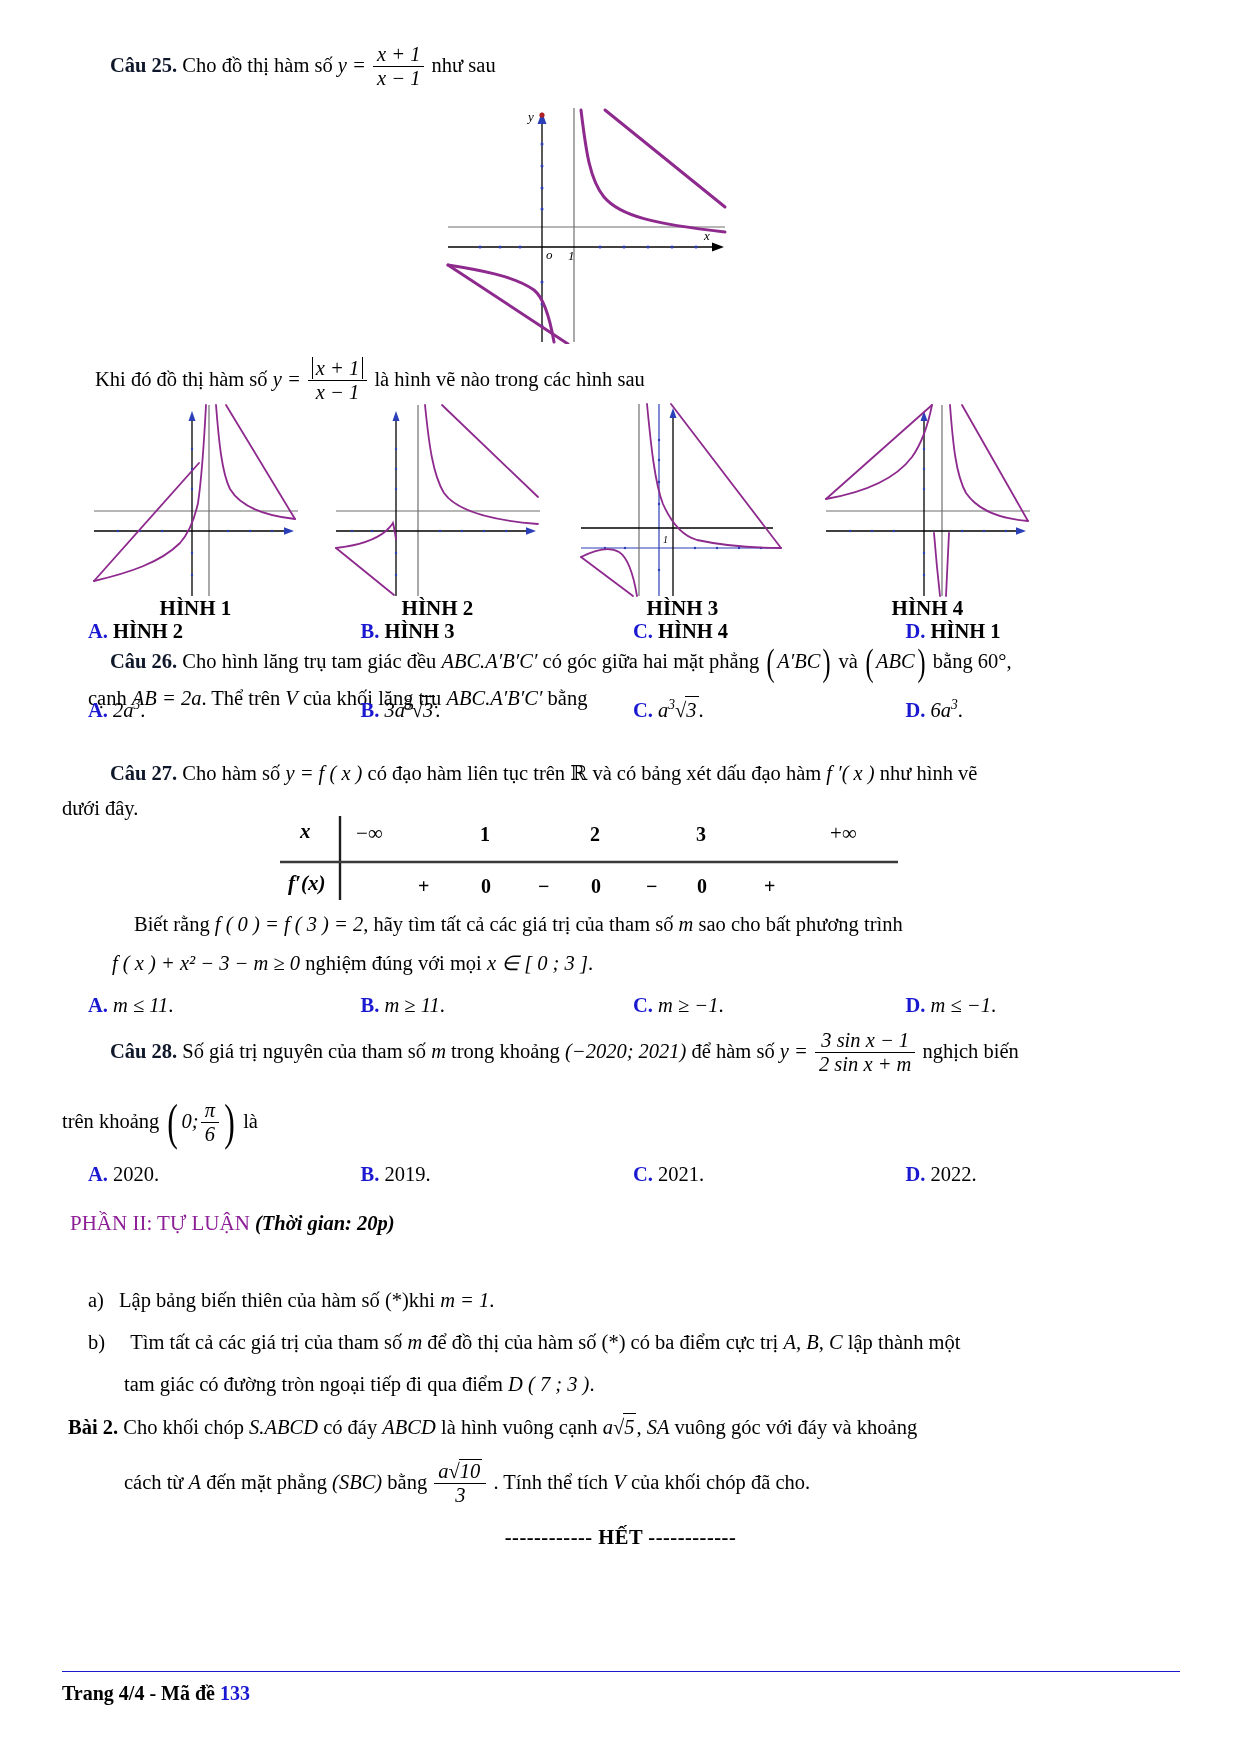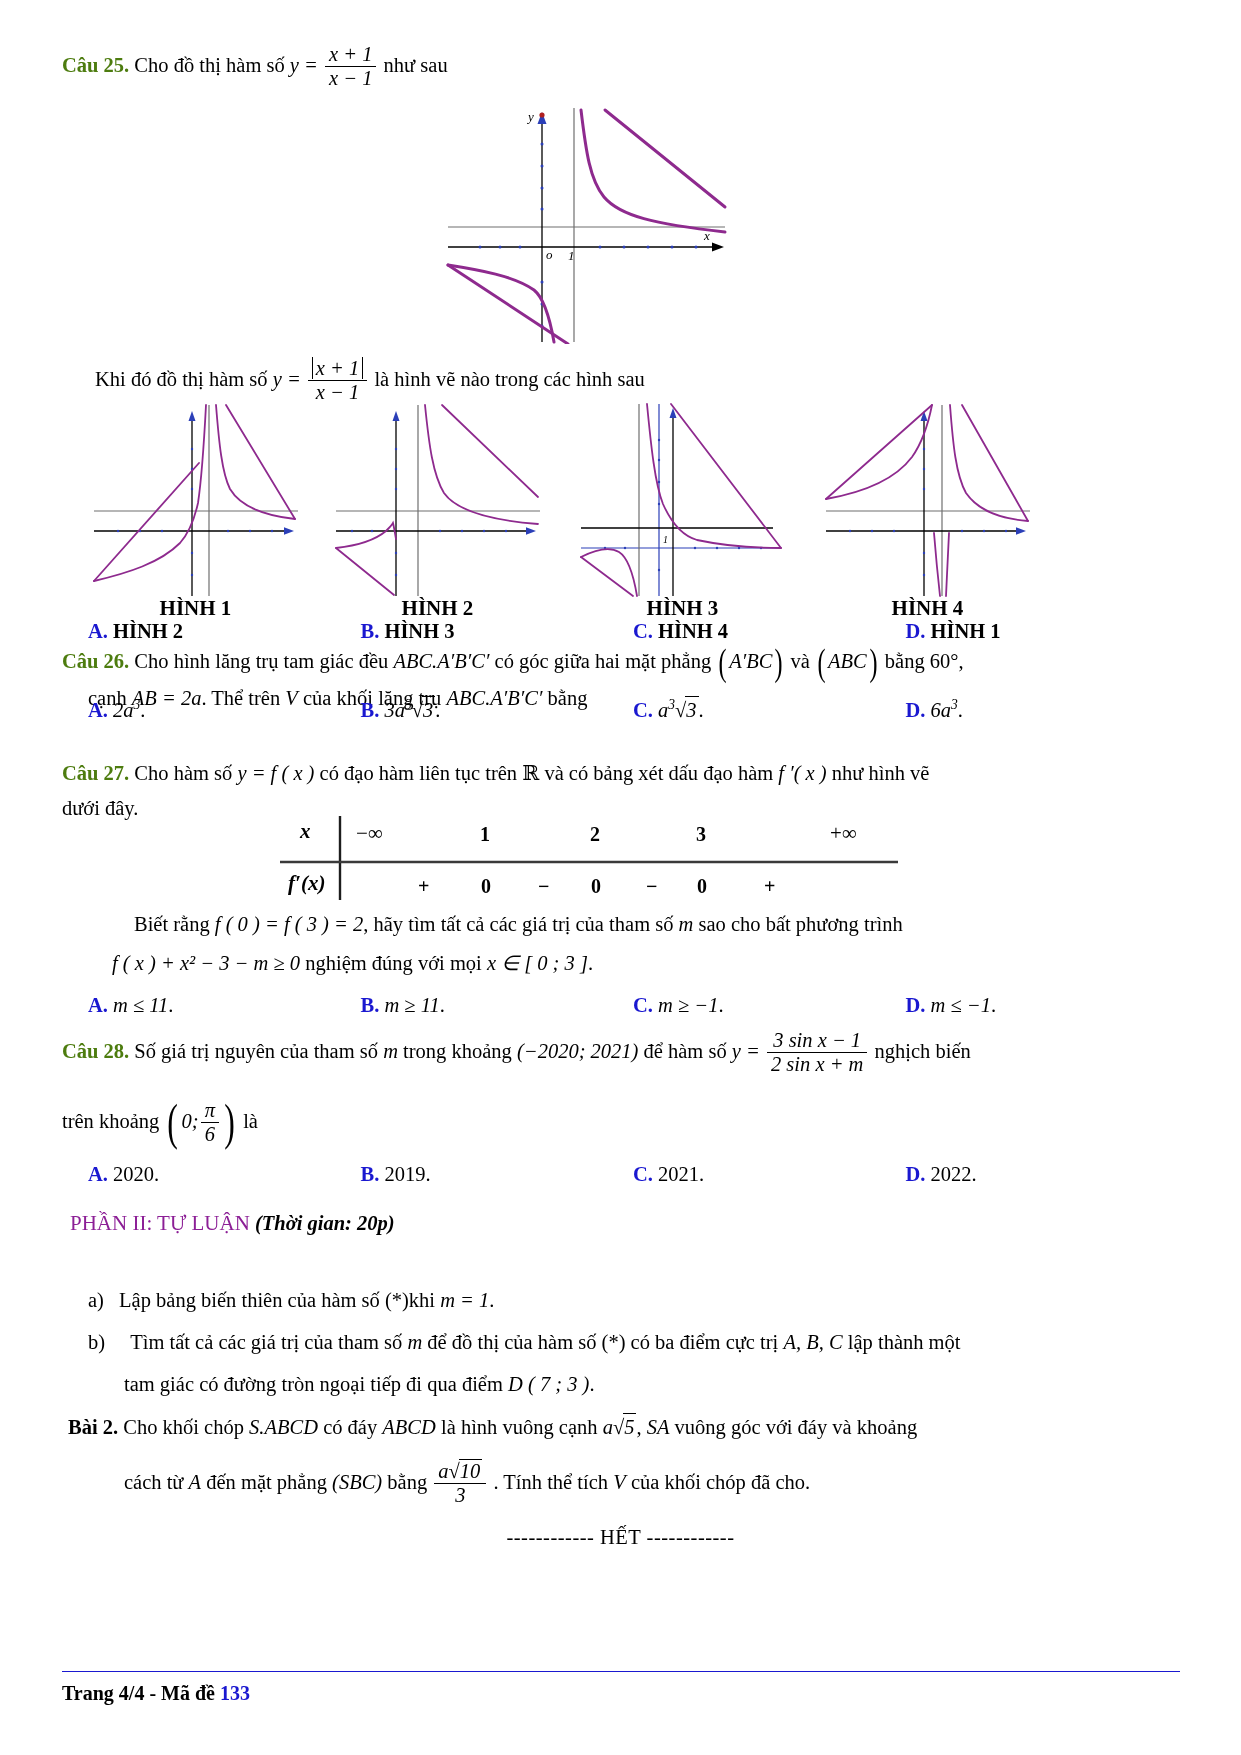--- a/index.html
+++ b/index.html
@@ -17,22 +17,23 @@
     line-height: 1.35;
     overflow: hidden;
   }
   .page {
     position: absolute;
     left: 0; top: 0;
     width: 1241px;
     height: 1755px;
   }
   .qlabel {
-    color: #4d7c0f;
+    color: #0f172a;
     font-weight: bold;
+    margin-left: 48px;
   }
   .blue { color: #1a18d0; }
   .opt-letter { color: #1a18d0; font-weight: bold; }
   .mi { font-style: italic; font-family: "Liberation Serif", serif; }
 
   
   .frac {
     display: inline-block;
     vertical-align: middle;
     text-align: center;
@@ -97,21 +98,21 @@
     left: 62px;
     top: 1680px;
     font-weight: bold;
     font-size: 20px;
   }
   .phan2 {
     color: #8c1f96;
     font-weight: normal;
     font-size: 21px;
   }
-  .het { text-align: center; font-weight: normal; letter-spacing: 0.5px; }
+  .het { text-align: center; font-weight: bold; letter-spacing: 0.5px; }
 
   svg { display: block; }
   .axis { stroke: #000; stroke-width: 1.3; fill: none; }
   .axis-blue { stroke: #2b3fb8; stroke-width: 1.2; fill: none; }
   .gray { stroke: #6f6f6f; stroke-width: 1.2; fill: none; }
   .curve { stroke: #8e2a8e; stroke-width: 3; fill: none; stroke-linecap: round; }
   .curve-s { stroke: #8e2a8e; stroke-width: 1.8; fill: none; stroke-linecap: round; }
   .tickdot { fill: #2b3fb8; }
   .axlabel { font-family: "Liberation Serif", serif; font-style: italic; font-size: 13px; }
   .axlabel-s { font-family: "Liberation Serif", serif; font-style: italic; font-size: 10px; }

